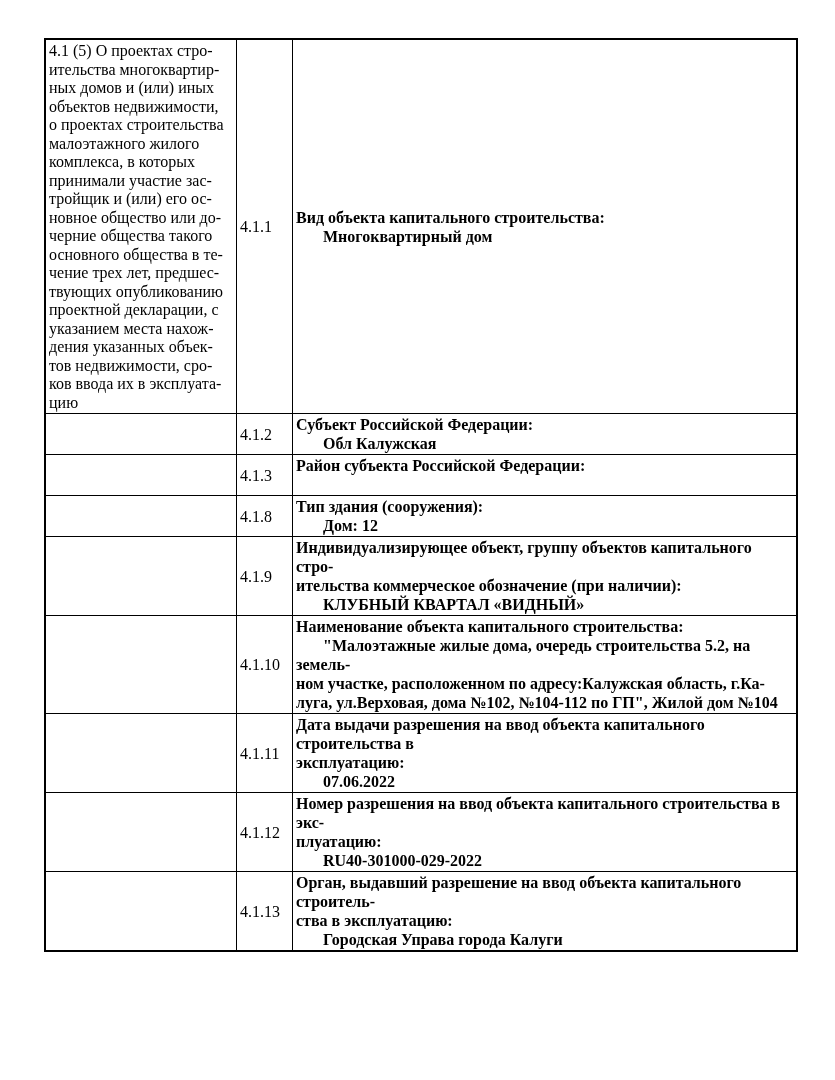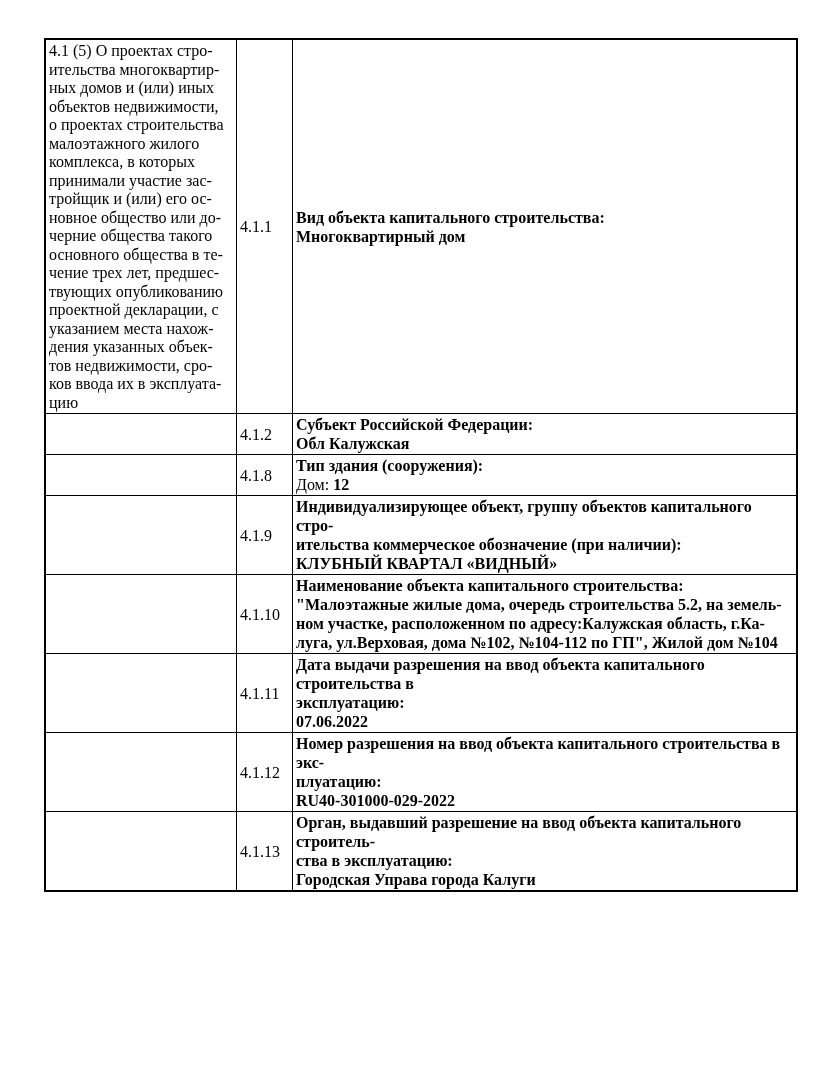--- a/index.html
+++ b/index.html
@@ -46,21 +46,22 @@
   }
   .lbl {
     white-space: pre-line;
     font-weight: bold;
   }
   .val {
     white-space: pre-line;
     font-weight: bold;
   }
   .val .pfx {
-    font-weight: normal;
+    font-weight: bold;
+    margin-left: 27px;
   }
 </style>
 </head>
 <body>
 
 <div class="page">
   <table class="decl">
     <tbody>
         <tr>
       <td class="c1">
@@ -90,20 +91,28 @@
         <div class="lbl">Вид объекта капитального строительства:</div>
         <div class="val"><span class="pfx"></span><span>Многоквартирный дом</span></div>
       </td>
     </tr>
     <tr>
       <td class="c1"></td>
       <td class="c2">4.1.2</td>
       <td class="c3">
         <div class="lbl">Субъект Российской Федерации:</div>
         <div class="val"><span class="pfx"></span><span>Обл Калужская</span></div>
+      </td>
+    </tr>
+    <tr>
+      <td class="c1"></td>
+      <td class="c2">4.1.3</td>
+      <td class="c3">
+        <div class="lbl">Район субъекта Российской Федерации:</div>
+        <div class="val"><span class="pfx"></span><span></span></div>
       </td>
     </tr>
     <tr>
       <td class="c1"></td>
       <td class="c2">4.1.8</td>
       <td class="c3">
         <div class="lbl">Тип здания (сооружения):</div>
         <div class="val"><span class="pfx">Дом: </span><span>12</span></div>
       </td>
     </tr>

